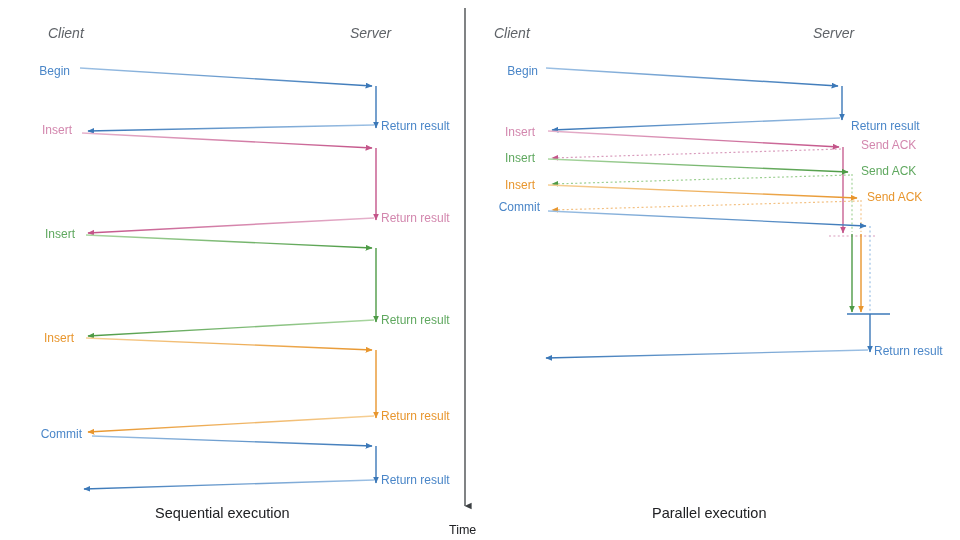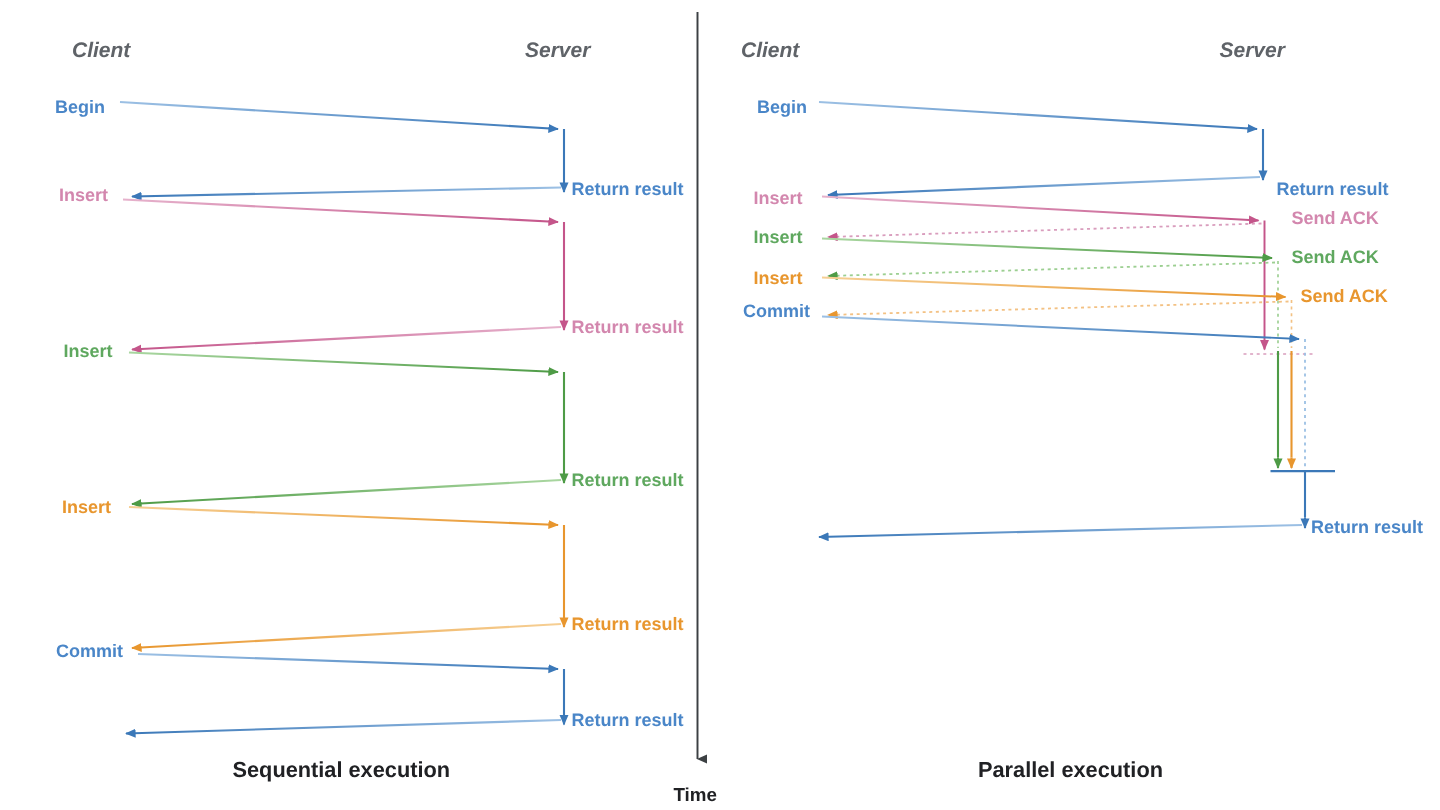--- a/index.html
+++ b/index.html
@@ -3,21 +3,21 @@
 <meta charset="utf-8">
 <title>Sequential vs Parallel execution sequence diagram</title>
 <style>
   html,body{margin:0;padding:0;}
   body{
     width:960px;height:540px;
     background:#ffffff;
     font-family:"Liberation Sans", sans-serif;
     overflow:hidden;
   }
-  #stage{position:relative;width:936px;height:540px;font-weight:bold;}
+  #stage{position:relative;width:936px;height:540px;}
   svg#diagram{position:absolute;left:0;top:0;width:960px;height:540px;display:block;}
   .lane-title{
     font-family:"Liberation Sans", sans-serif;
     font-size:14px;
     font-style:italic;
     fill:#5f6368;
   }
   .panel-caption{
     font-family:"Liberation Sans", sans-serif;
     font-size:14.5px;

